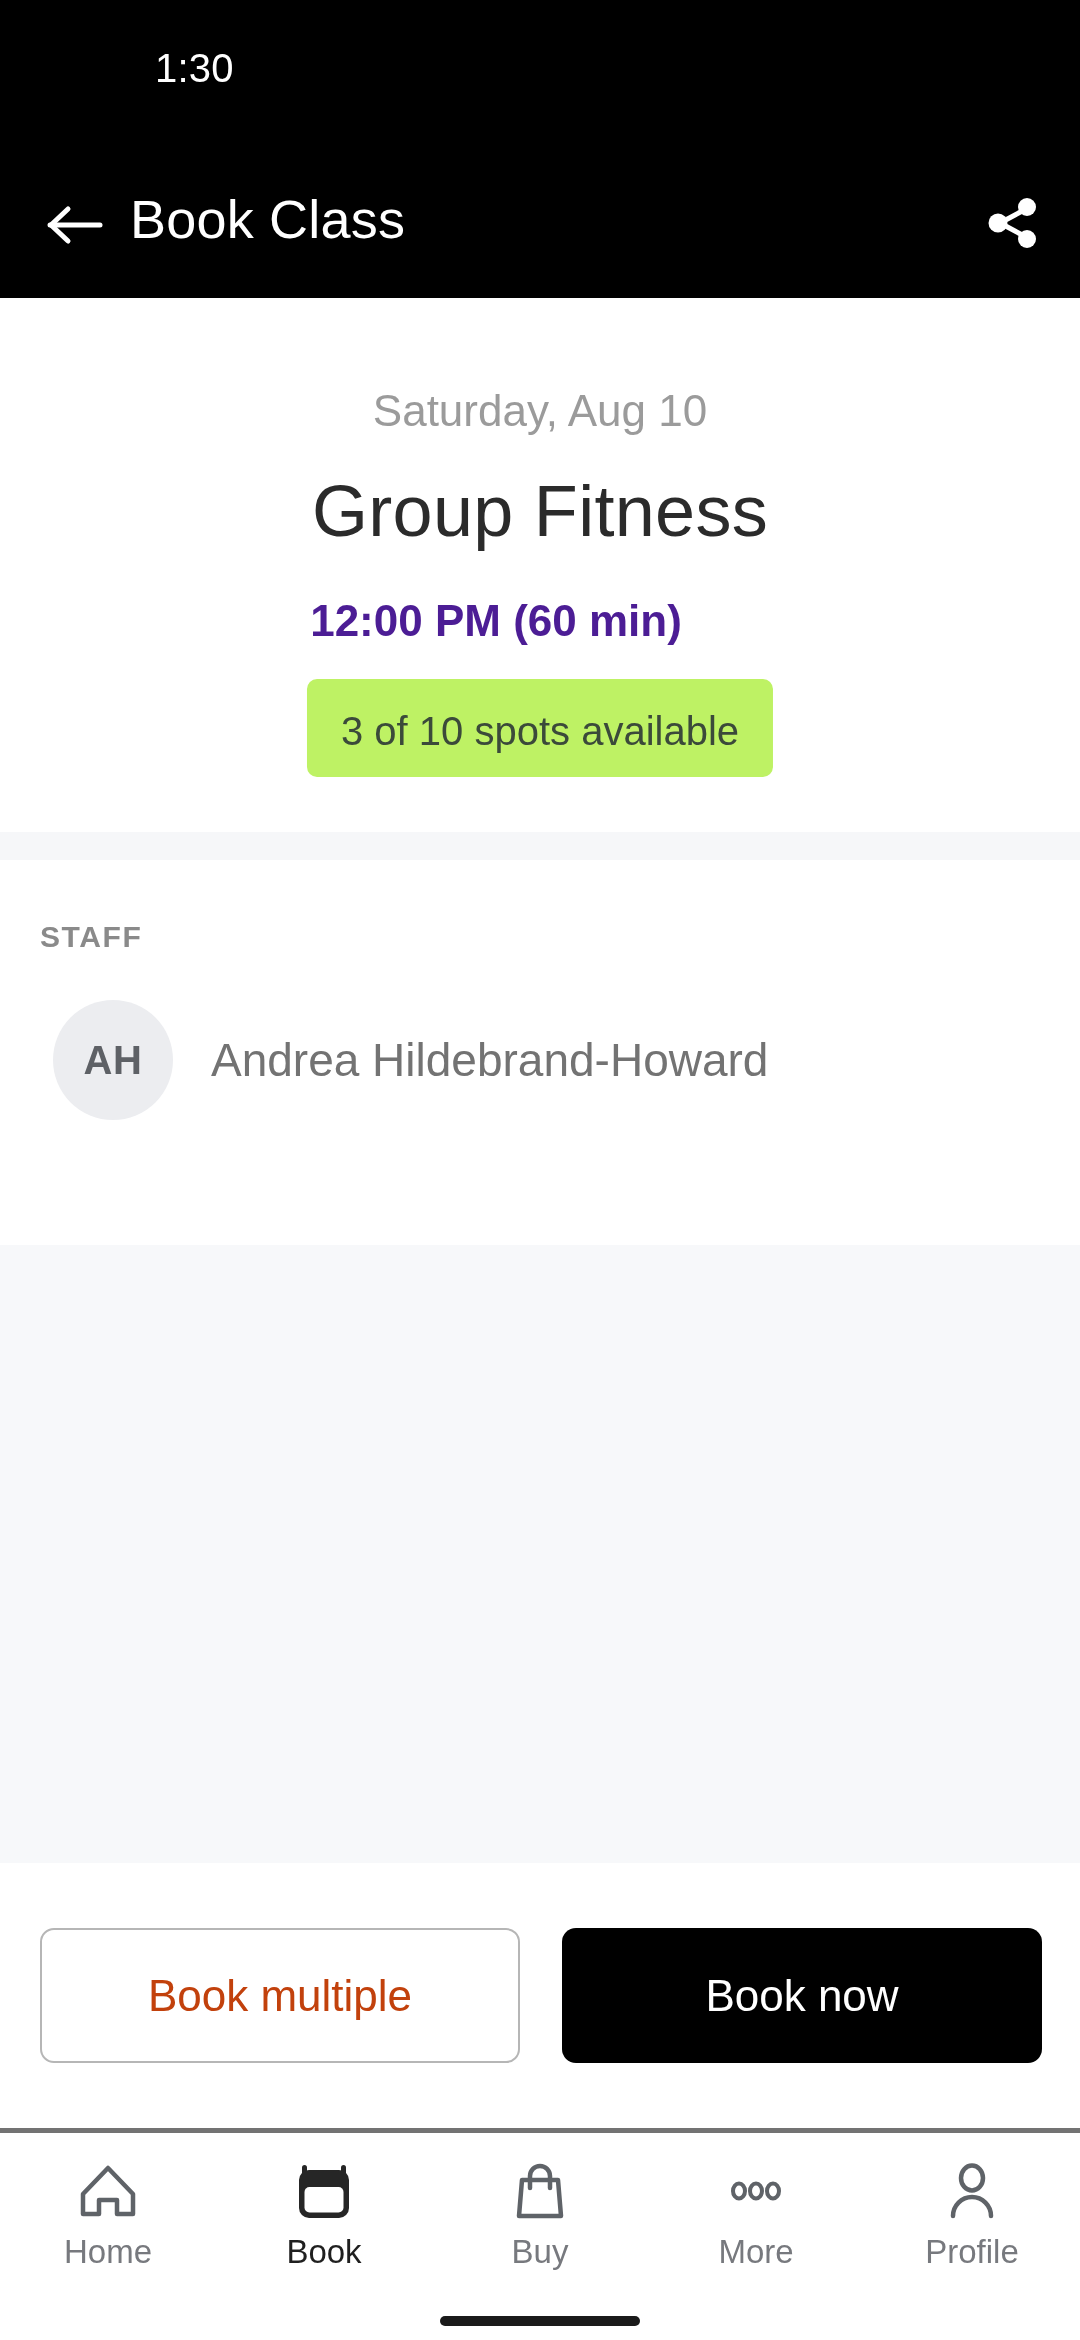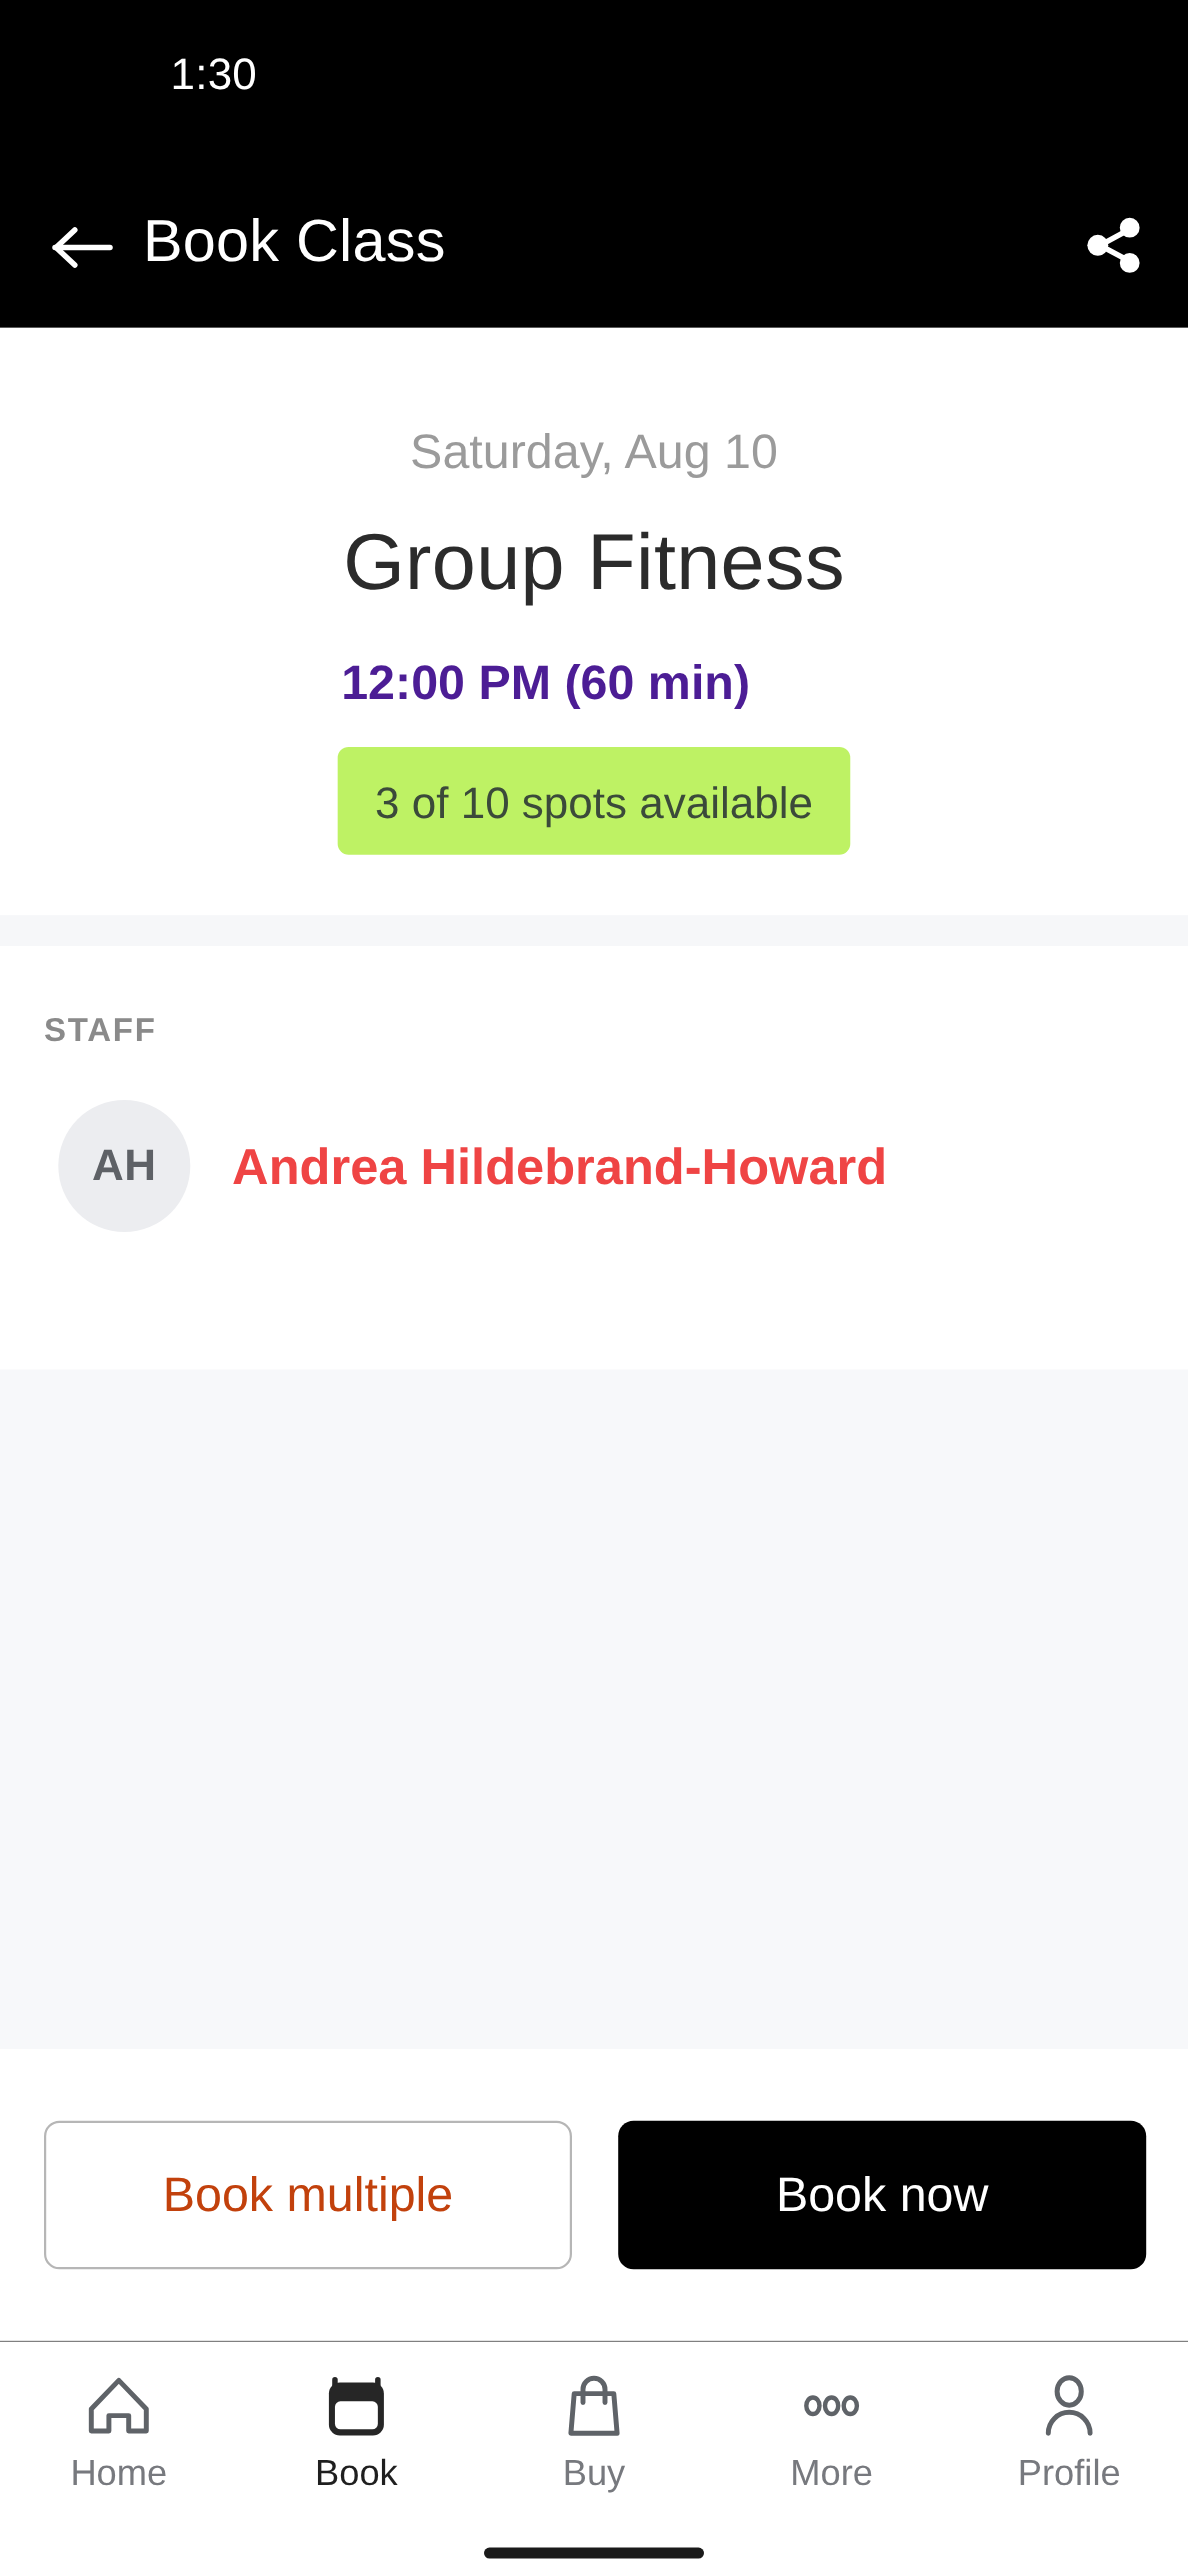--- a/index.html
+++ b/index.html
@@ -85,21 +85,21 @@
     display:flex; align-items:center;
   }
   .avatar {
     margin-left:37px;
     width:120px; height:120px; border-radius:50%;
     background:#ecedf0; color:#5e6166;
     display:flex; align-items:center; justify-content:center;
     font-size:40px; font-weight:bold; letter-spacing:.5px;
   }
   .staff-name {
-    margin-left:38px; font-size:46px; color:#ef4444; font-weight:700;
+    margin-left:38px; font-size:46px; color:#737373; font-weight:400;
   }
 
   
   .filler {
     position:absolute; top:1245px; left:0; width:1080px; height:618px;
     background:#f7f8fa;
   }
 
   
   .actions {
@@ -118,21 +118,21 @@
     border:2px solid #b6b6b6;
   }
   .btn-primary {
     left:562px; width:480px;
     background:#000000; color:#ffffff; border:none;
   }
 
   
   .bottomnav {
     position:absolute; top:2128px; left:0; width:1080px; height:212px;
-    background:#ffffff; border-top:1px solid #737373;text-align:center;
+    background:#ffffff; border-top:5px solid #737373;text-align:center;
   }
   .nav-items { display:flex; width:1080px; height:170px; }
   .nav-item {
     flex:1; display:flex; flex-direction:column;
     align-items:center; justify-content:flex-start; padding-top:22px;
   }
   .nav-icon { height:72px; display:flex; align-items:center; justify-content:center; }
   .nav-label { margin-top:6px; font-size:33px; color:#77797e; }
   .nav-item.active .nav-label { color:#1f1f1f; }
   .home-indicator {

